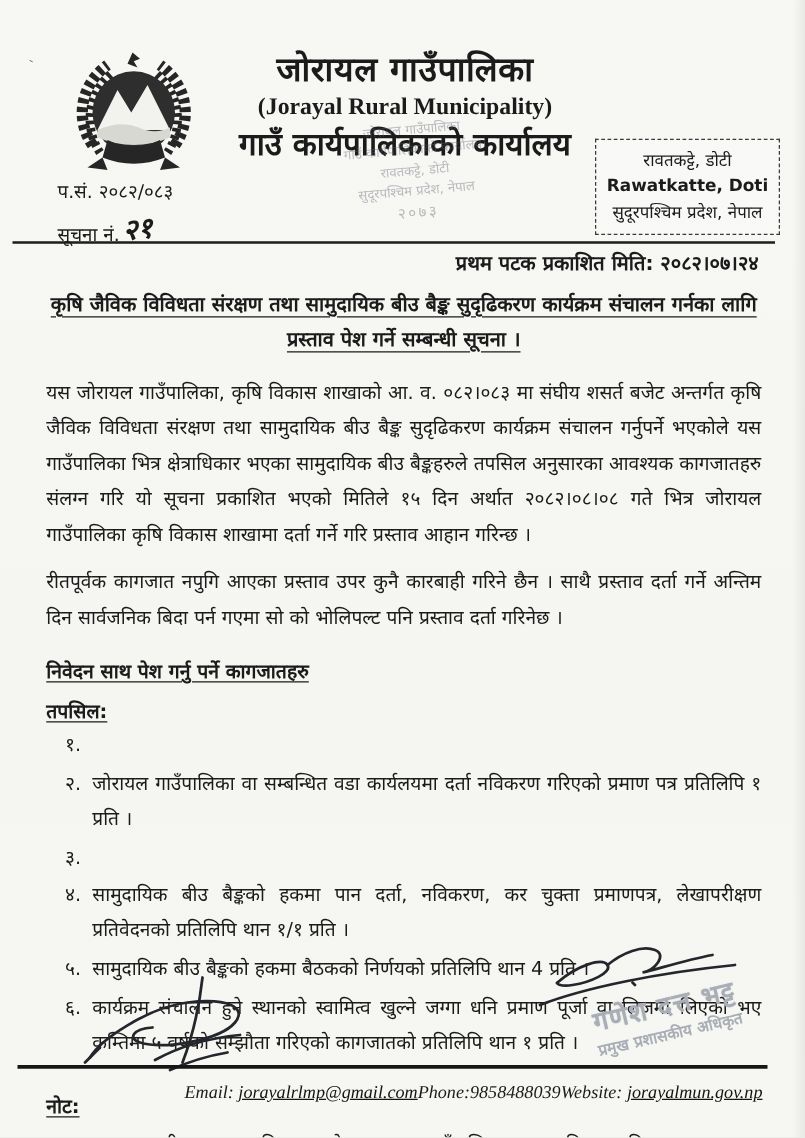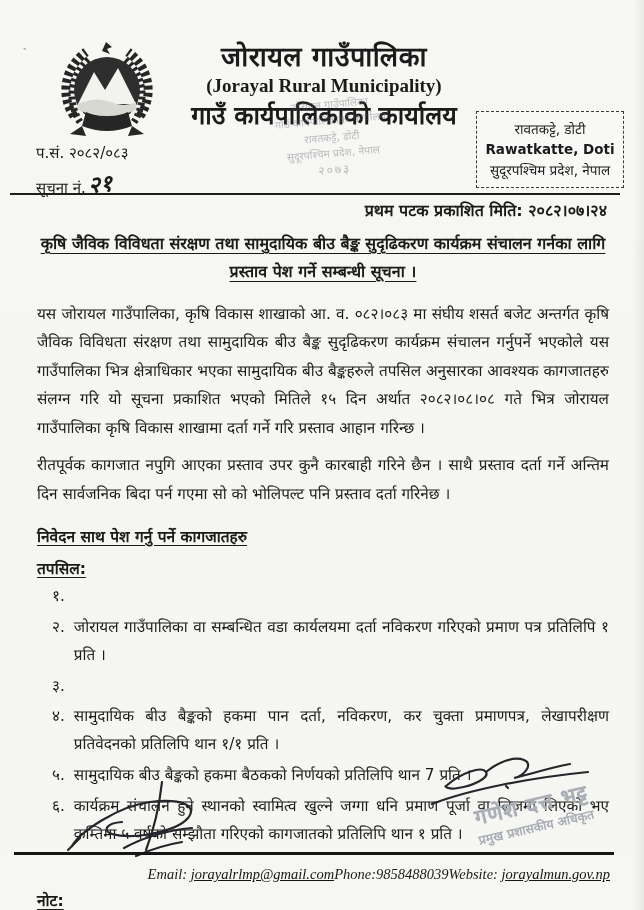--- a/index.html
+++ b/index.html
@@ -9,40 +9,40 @@
 
   
   .logo{position:absolute;left:56px;top:38px;width:102px;height:118px;}
   .titles{position:absolute;left:128px;top:40px;width:392px;text-align:center;}
   .title-np{font-size:27px;font-weight:700;letter-spacing:.5px;line-height:1.25;}
   .title-en{font-family:"Liberation Serif",serif;font-size:19px;font-weight:700;line-height:1.3;}
   .subtitle-np{font-size:25px;font-weight:700;line-height:1.3;margin-top:2px;}
   .subtitle-en{font-family:"Liberation Serif",serif;font-size:18px;font-weight:700;line-height:1.3;}
   .hdr-stamp{position:absolute;left:252px;top:96px;width:160px;text-align:center;color:#5f6670;opacity:.42;transform:rotate(-5deg);font-size:10.5px;line-height:1.55;pointer-events:none;}
   .hdr-stamp .st-yr{font-size:12px;letter-spacing:2px;}
-  .ref-block{position:absolute;left:36px;top:142px;font-size:15px;line-height:1.5;}
+  .ref-block{position:absolute;left:46px;top:142px;font-size:15px;line-height:1.5;}
   .notice-no-row{display:flex;align-items:flex-end;gap:2px;}
   .notice-no-val{font-size:23px;font-weight:700;transform:rotate(-6deg) translateY(2px);font-style:italic;}
   .addr-box{position:absolute;left:476px;top:111px;width:134px;border:1.6px dashed #3a3a3a;padding:7px 6px;text-align:center;font-size:13.5px;line-height:1.5;background:rgba(255,255,255,.25);}
   .addr-en{font-weight:700;}
   .hr1{position:absolute;left:10px;top:193px;width:610px;border-top:2.6px solid #1d1d1d;}
 
   
   .content{position:absolute;left:37px;top:199px;width:572px;}
   .pub-date{text-align:right;font-size:16px;font-weight:700;padding-right:2px;}
   .subject{margin-top:9px;text-align:center;font-weight:700;font-size:16px;line-height:1.75;text-decoration:underline;text-underline-offset:4px;}
   .para{margin-top:14px;text-align:justify;font-size:15.3px;line-height:1.86;}
   .para.second{margin-top:9px;}
   .sec-head{margin-top:10px;font-weight:700;font-size:15.5px;text-decoration:underline;text-underline-offset:3px;}
   .list-head{margin-top:17px;}
   .doc-list{margin-top:4px;}
   .doc-list-item{display:flex;gap:9px;padding-left:15px;font-size:15.3px;line-height:1.82;margin-top:3px;}
   .doc-list-item .num{flex:0 0 auto;}
   .doc-list-item .txt{text-align:justify;}
-  .note-head{margin-top:40px;}
+  .note-head{margin-top:24px;}
   .note-text{margin-top:7px;text-align:justify;font-size:15.3px;line-height:1.9;}
 
   
   .sig-left{position:absolute;left:66px;top:776px;width:175px;height:92px;}
   .sig-right{position:absolute;left:428px;top:752px;width:200px;height:60px;}
   .officer-stamp{position:absolute;left:438px;top:790px;width:190px;text-align:center;transform:rotate(-13deg);color:#a9aeb6;pointer-events:none;}
   .officer-name{font-size:21px;font-weight:700;letter-spacing:1px;text-shadow:0 0 1px #c6cad0;}
   .officer-title{font-size:12.5px;font-weight:700;margin-top:1px;}
 
   
@@ -130,21 +130,21 @@
       </div>
       <div class="doc-list-item">
         <span class="num">३.</span>
       </div>
       <div class="doc-list-item">
         <span class="num">४.</span>
         <span class="txt">सामुदायिक बीउ बैङ्कको हकमा पान दर्ता, नविकरण, कर चुक्ता प्रमाणपत्र, लेखापरीक्षण प्रतिवेदनको प्रतिलिपि थान १/१ प्रति ।</span>
       </div>
       <div class="doc-list-item">
         <span class="num">५.</span>
-        <span class="txt">सामुदायिक बीउ बैङ्कको हकमा बैठकको निर्णयको प्रतिलिपि थान 7 प्रति ।</span>
+        <span class="txt">सामुदायिक बीउ बैङ्कको हकमा बैठकको निर्णयको प्रतिलिपि थान 4 प्रति ।</span>
       </div>
       <div class="doc-list-item">
         <span class="num">६.</span>
         <span class="txt">कार्यक्रम संचालन हुने स्थानको स्वामित्व खुल्ने जग्गा धनि प्रमाण पूर्जा वा लिजमा लिएको भए कम्तिमा ५ वर्षको सम्झौता गरिएको कागजातको प्रतिलिपि थान १ प्रति ।</span>
       </div>
     </div>
 
     <div class="sec-head note-head">नोट:</div>
     <div class="note-text">थप जानकारीका लागि जोरायल गाउँपालिका कृषि विकास शाखा ९८६८४५१०९८/९८५८४४०१०४/९८४८९८१५२८/ ९८६८४१५९७८ मा सम्पर्क गर्न सकिनेछ ।</div>
   </div>

